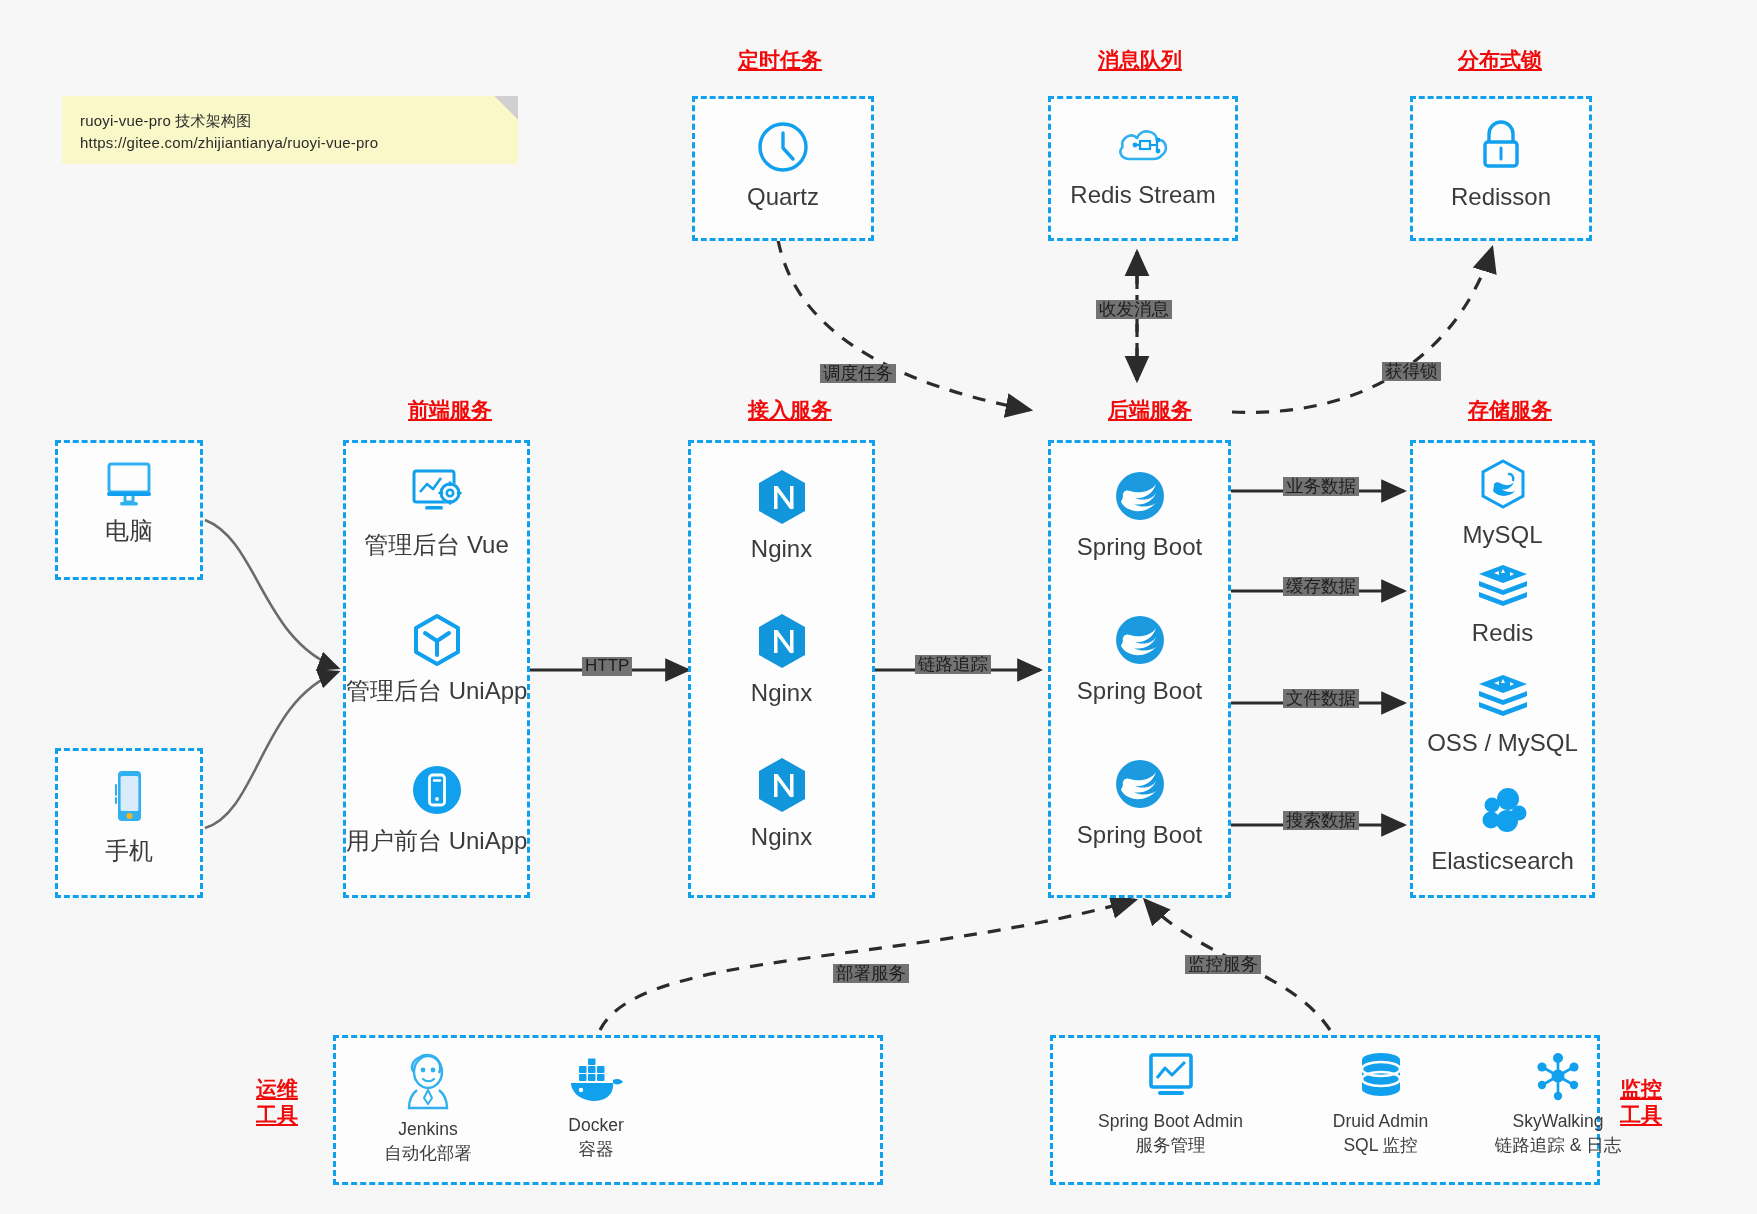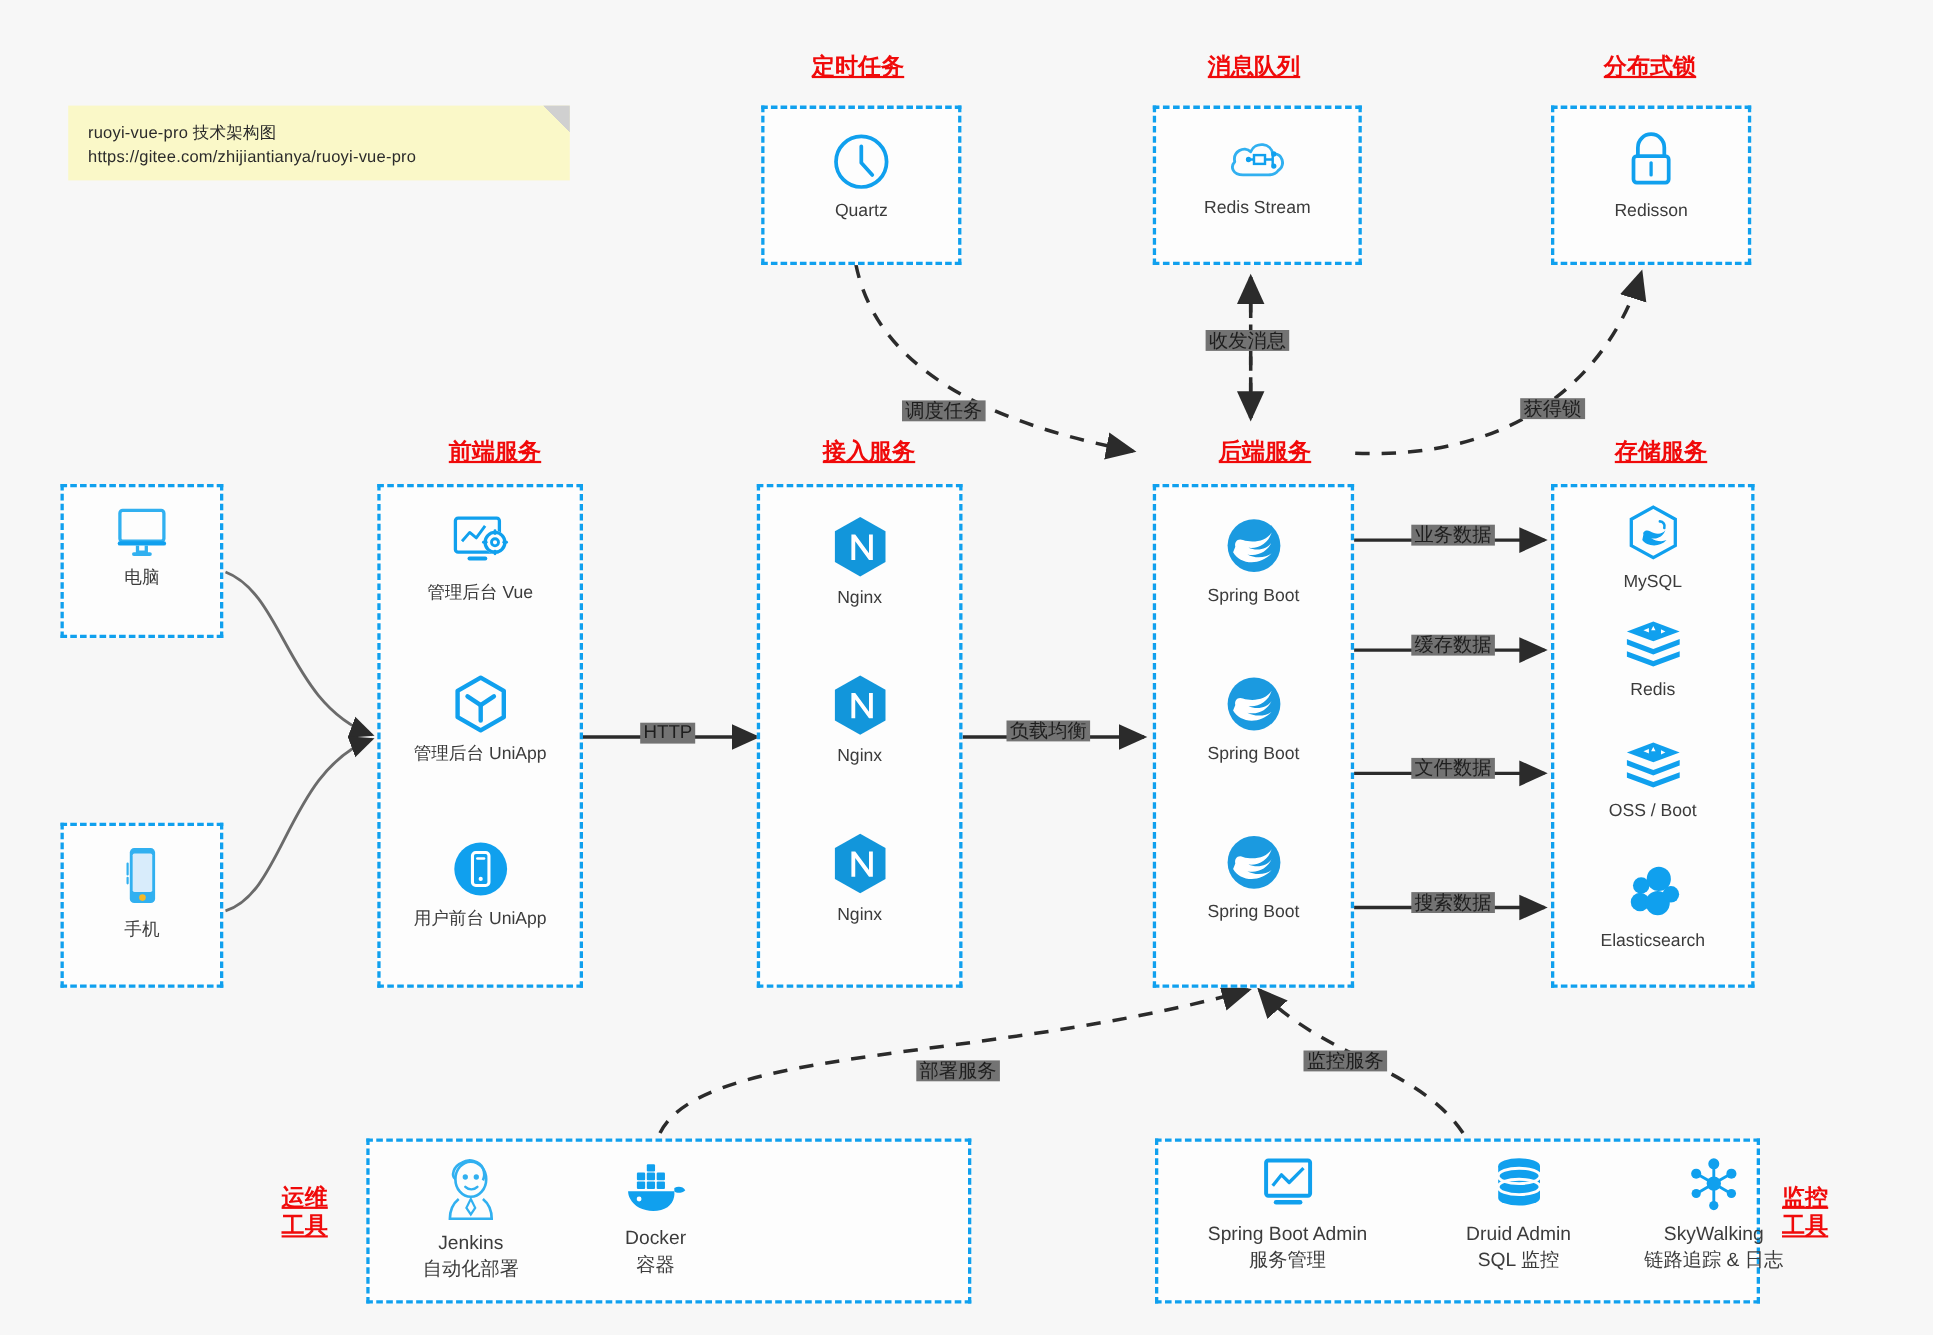--- a/index.html
+++ b/index.html
@@ -36,21 +36,21 @@
     color:#f00a0a;font-weight:bold;font-size:21px;
     white-space:nowrap;text-align:center;text-decoration:underline;
   }
   .grp-title.vert{line-height:1.22;}
 
   
   .node{position:absolute;text-align:center;}
   .node .ico{display:block;margin:0 auto;}
   .node .lbl{
     display:block;margin-top:6px;
-    font-size:16px;color:#3b3b3b;white-space:nowrap;line-height:1.35;
+    font-size:24px;color:#3b3b3b;white-space:nowrap;line-height:1.35;
   }
   .node .lbl.small{font-size:17.5px;}
   .node .sub{display:block;font-size:17.5px;color:#3b3b3b;white-space:nowrap;line-height:1.35;}
 
   
   .elabel{
     position:absolute;background:#737373;
     font-size:17px;color:#1e1e1e;white-space:nowrap;
     padding:0 3px;line-height:1.1;
   }
@@ -269,21 +269,21 @@
       </svg>
       <span class="lbl">Redis</span>
     </div>
     <div class="node" style="left:0;top:228px;width:179px;">
       <svg class="ico" width="58" height="50" viewBox="0 0 58 50">
         <path d="M29 4 L53 13 L29 22 L5 13 Z" fill="#10a0ee"></path>
         <path d="M5 20 L29 29 L53 20 L53 25 L29 34 L5 25 Z" fill="#10a0ee"></path>
         <path d="M5 31 L29 40 L53 31 L53 36 L29 45 L5 36 Z" fill="#10a0ee"></path>
         <path d="M20 12 L25 10 L25 14 Z M36 11 L40 13 L36 15 Z M29 8 L31 12 L27 12 Z" fill="#ffffff"></path>
       </svg>
-      <span class="lbl">OSS / Boot</span>
+      <span class="lbl">OSS / MySQL</span>
     </div>
     <div class="node" style="left:0;top:340px;width:179px;">
       <svg class="ico" width="58" height="56" viewBox="0 0 58 56">
         <circle cx="34" cy="16" r="11" fill="#10a0ee"></circle>
         <circle cx="18" cy="22" r="7.5" fill="#10a0ee"></circle>
         <circle cx="17" cy="37" r="8.5" fill="#10a0ee"></circle>
         <circle cx="33" cy="38" r="11" fill="#10a0ee"></circle>
         <circle cx="45" cy="30" r="7.5" fill="#10a0ee"></circle>
       </svg>
       <span class="lbl">Elasticsearch</span>
@@ -371,21 +371,21 @@
       <span class="lbl small">SkyWalking</span>
       <span class="sub">链路追踪 &amp; 日志</span>
     </div>
   </div>
   <div class="grp-title vert" style="left:1610px;top:1076px;width:62px;">
     <div>监控</div>
     <div>工具</div>
   </div>
 
   <div class="elabel" style="left:582px;top:657px;">HTTP</div>
-  <div class="elabel cn" style="left:915px;top:655px;">负载均衡</div>
+  <div class="elabel cn" style="left:915px;top:655px;">链路追踪</div>
 
   <div class="elabel cn" style="left:1283px;top:477px;">业务数据</div>
   <div class="elabel cn" style="left:1283px;top:577px;">缓存数据</div>
   <div class="elabel cn" style="left:1283px;top:689px;">文件数据</div>
   <div class="elabel cn" style="left:1283px;top:811px;">搜索数据</div>
 
   <div class="elabel cn" style="left:820px;top:364px;">调度任务</div>
   <div class="elabel cn" style="left:1096px;top:300px;">收发消息</div>
   <div class="elabel cn" style="left:1382px;top:362px;">获得锁</div>
 

